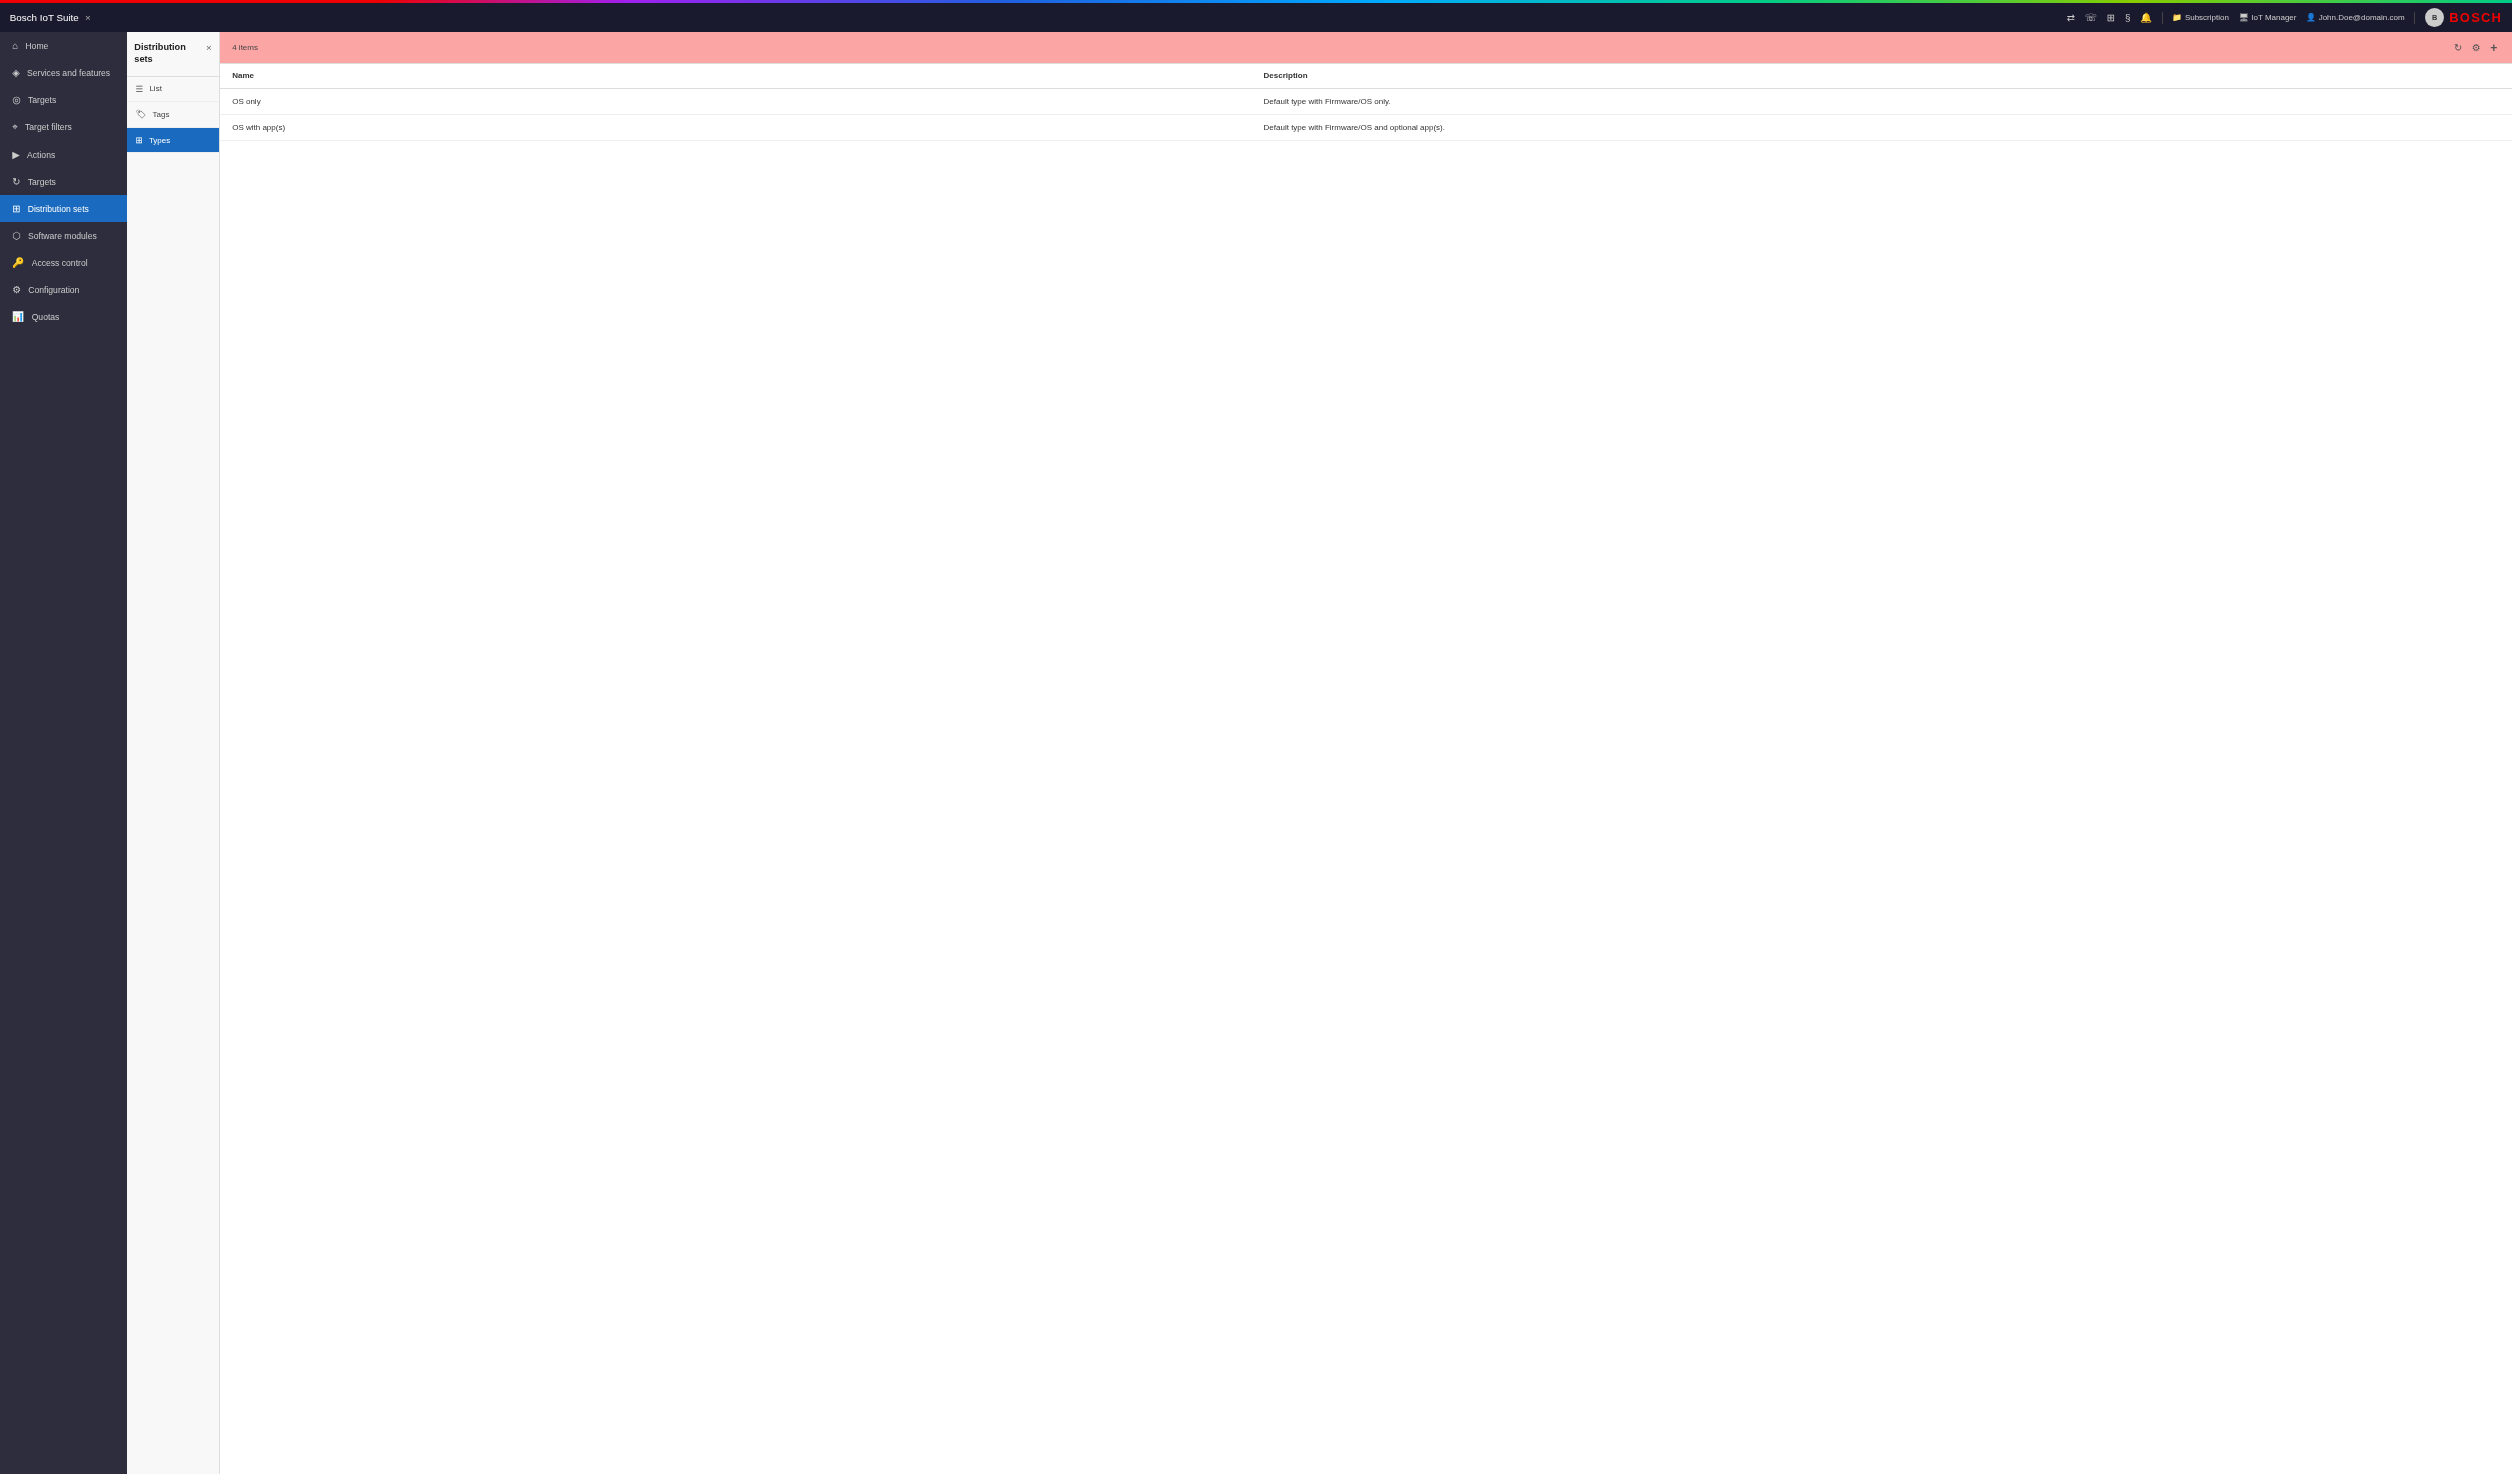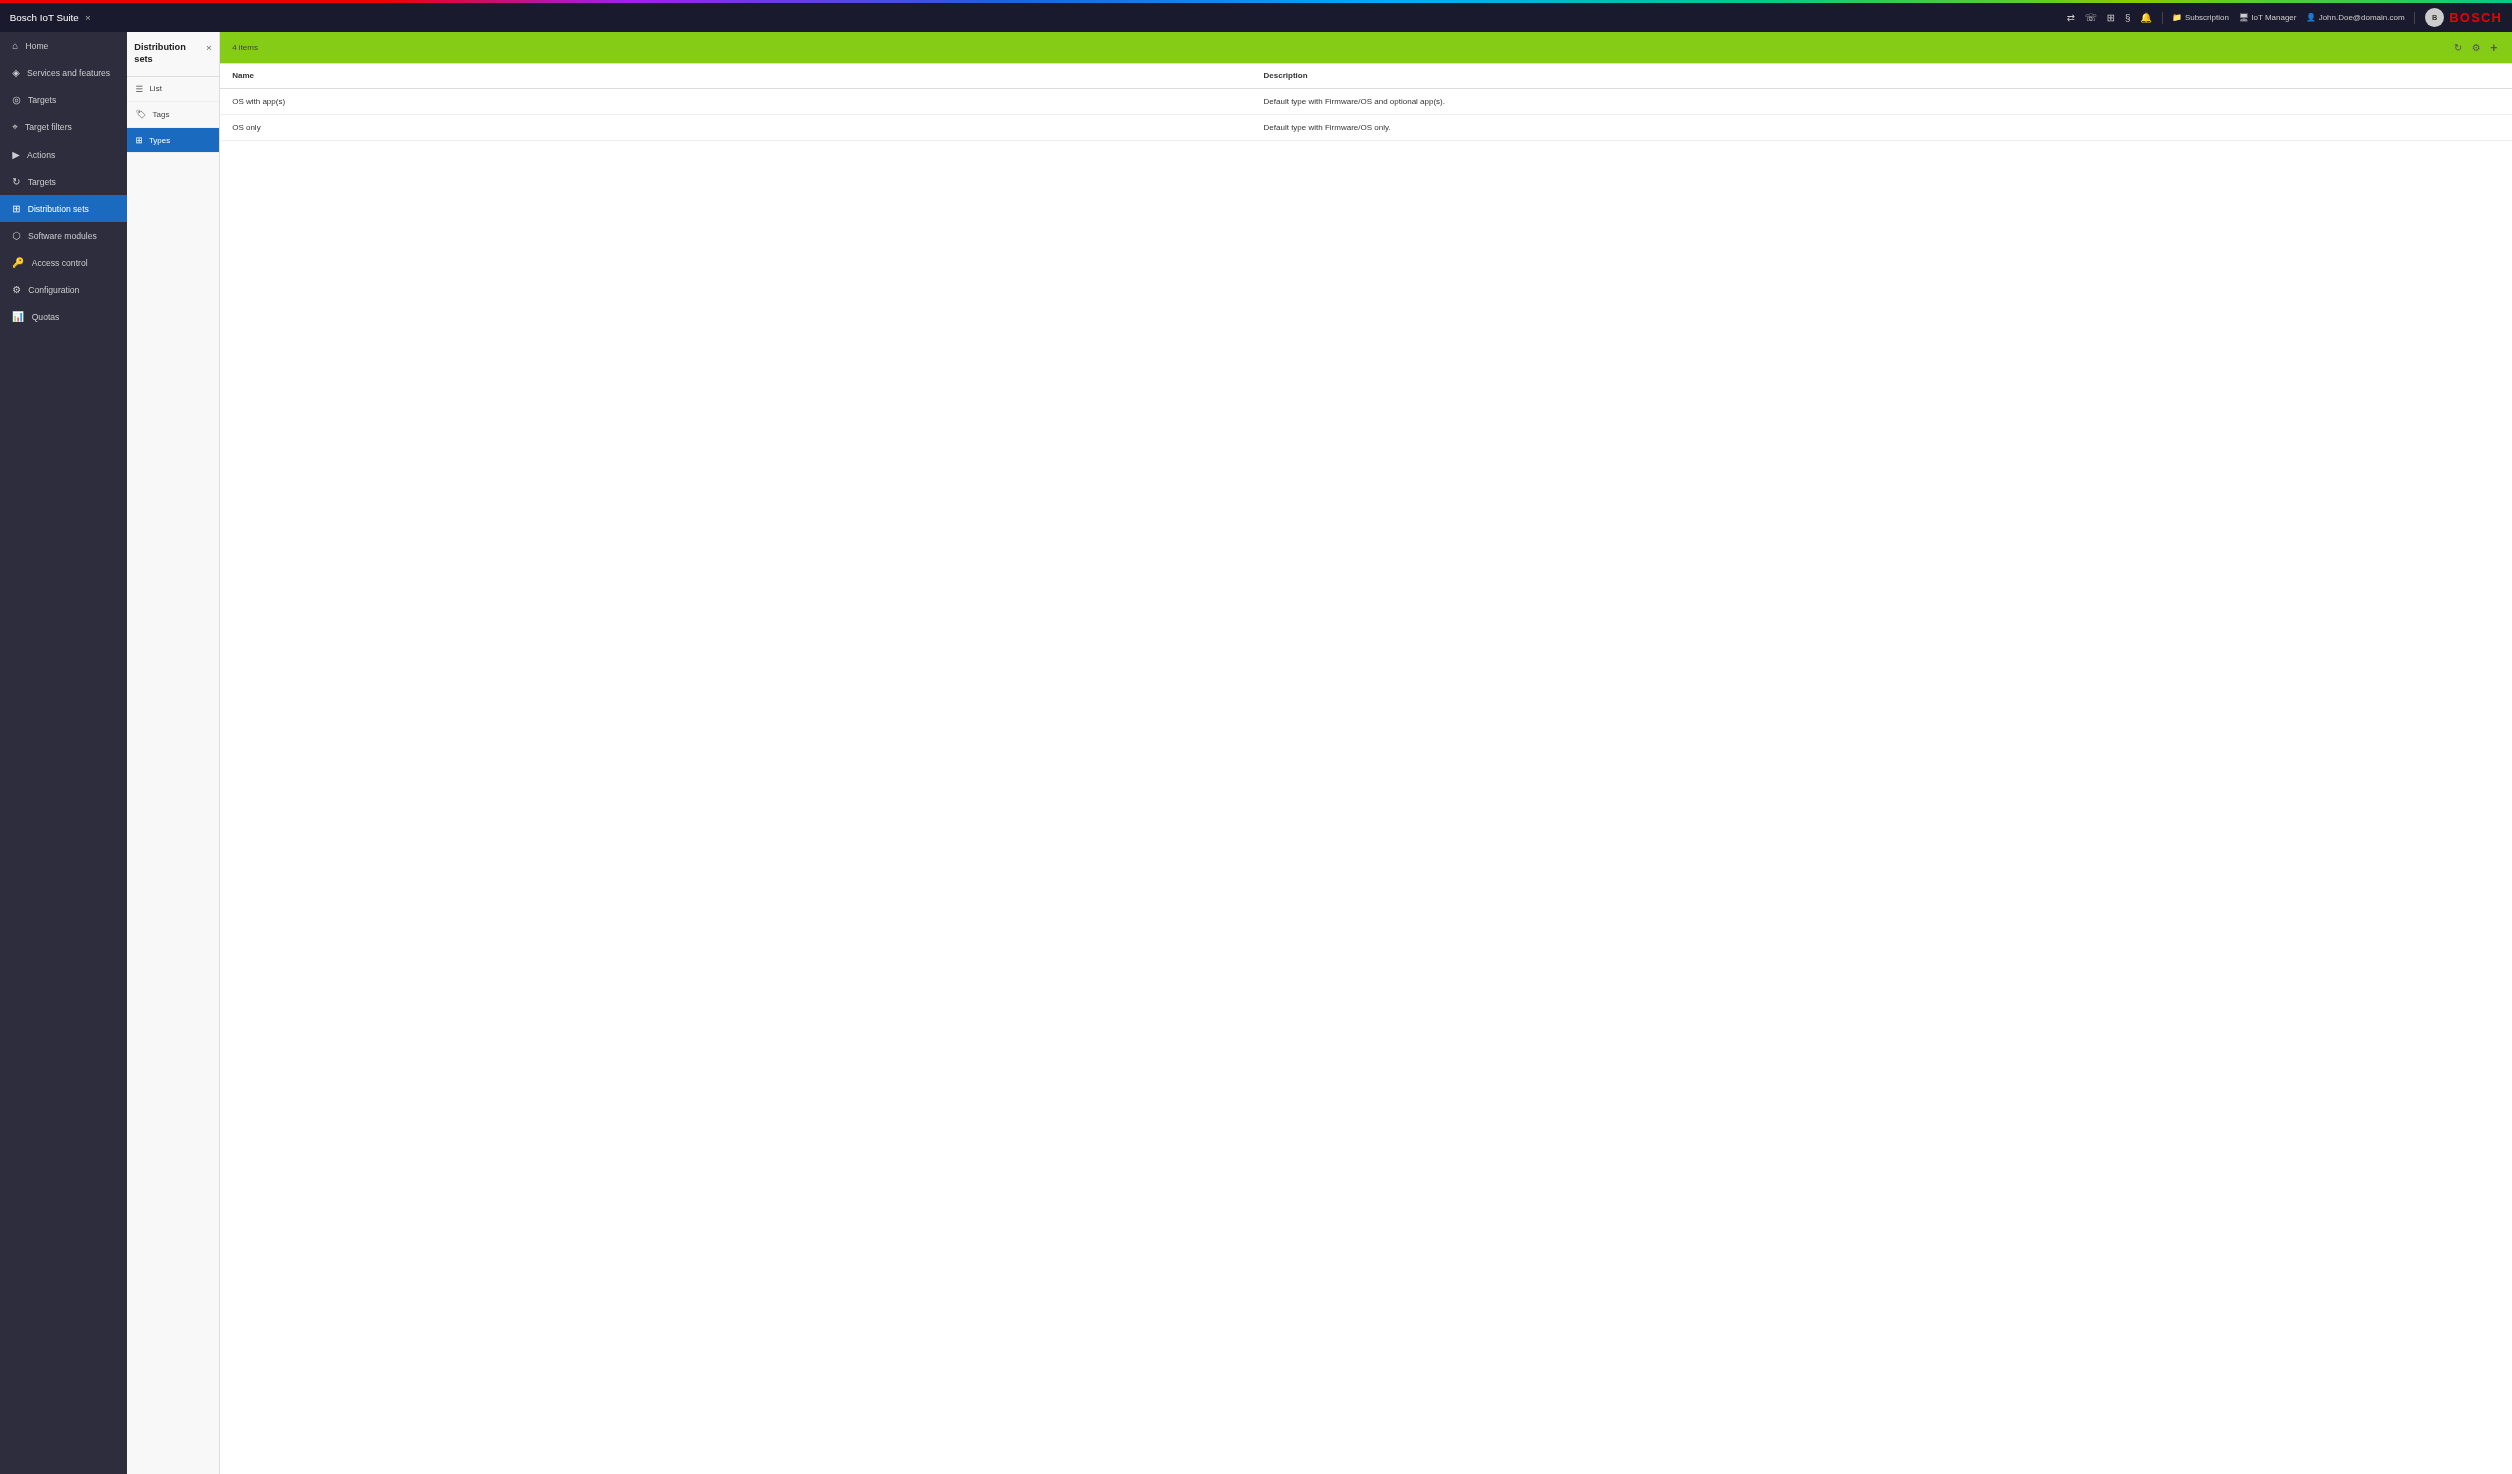--- a/index.html
+++ b/index.html
@@ -199,21 +199,21 @@
       color: #666;
       font-size: 9.8px;
     }
 
     
     .table-toolbar {
       display: flex;
       align-items: center;
       justify-content: space-between;
       padding: 6.1px 12.2px;
-      background: #84cc16;
+      background: #fca5a5;
       border-bottom: 0.6px solid #ddd;
     }
     .items-count {
       font-size: 8px;
       color: #444;
       font-weight: 500;
     }
     .toolbar-actions {
       display: flex;
       align-items: center;
@@ -383,26 +383,26 @@
           <thead>
             <tr>
 
             <th>Name</th>
                 <th>Description</th>
               </tr>
           </thead>
           <tbody>
 
               <tr>
+    <td class="col-name">OS only</td>
+    <td class="col-desc">Default type with Firmware/OS only.</td>
+  </tr>
+              <tr>
     <td class="col-name">OS with app(s)</td>
     <td class="col-desc">Default type with Firmware/OS and optional app(s).</td>
-  </tr>
-              <tr>
-    <td class="col-name">OS only</td>
-    <td class="col-desc">Default type with Firmware/OS only.</td>
   </tr>
             </tbody>
         </table>
       </div>
     </div>
   </div>
 </div>
 
 
 </body></html>

